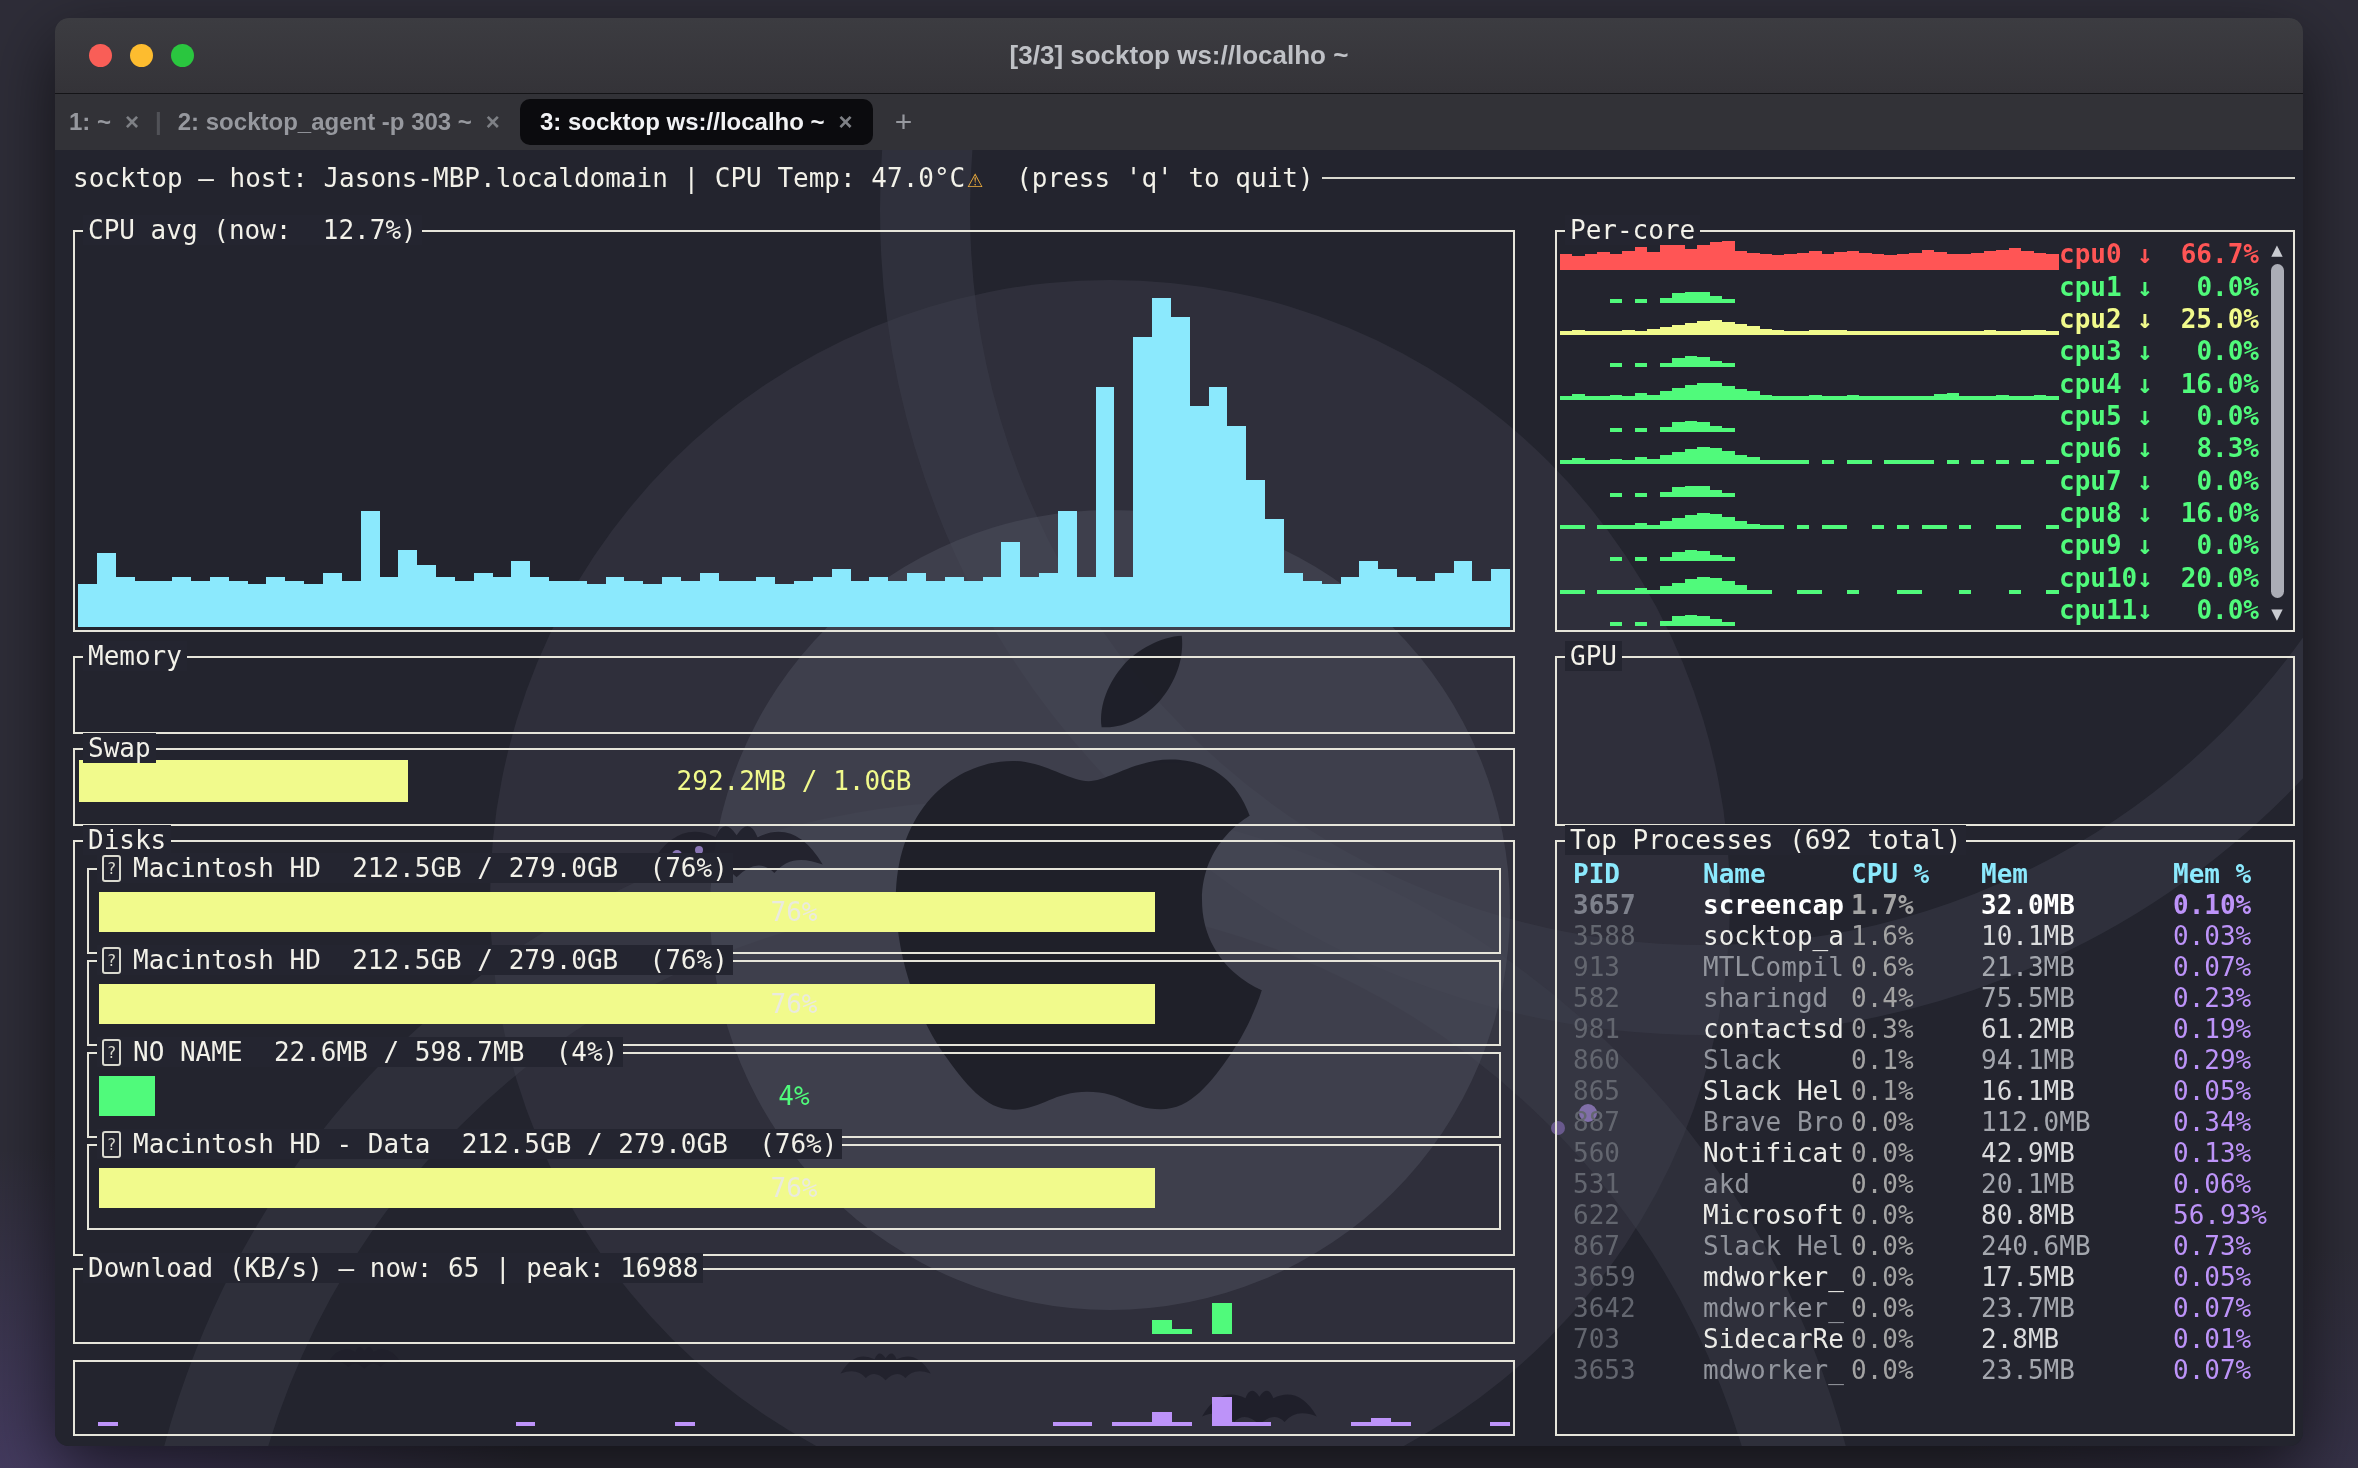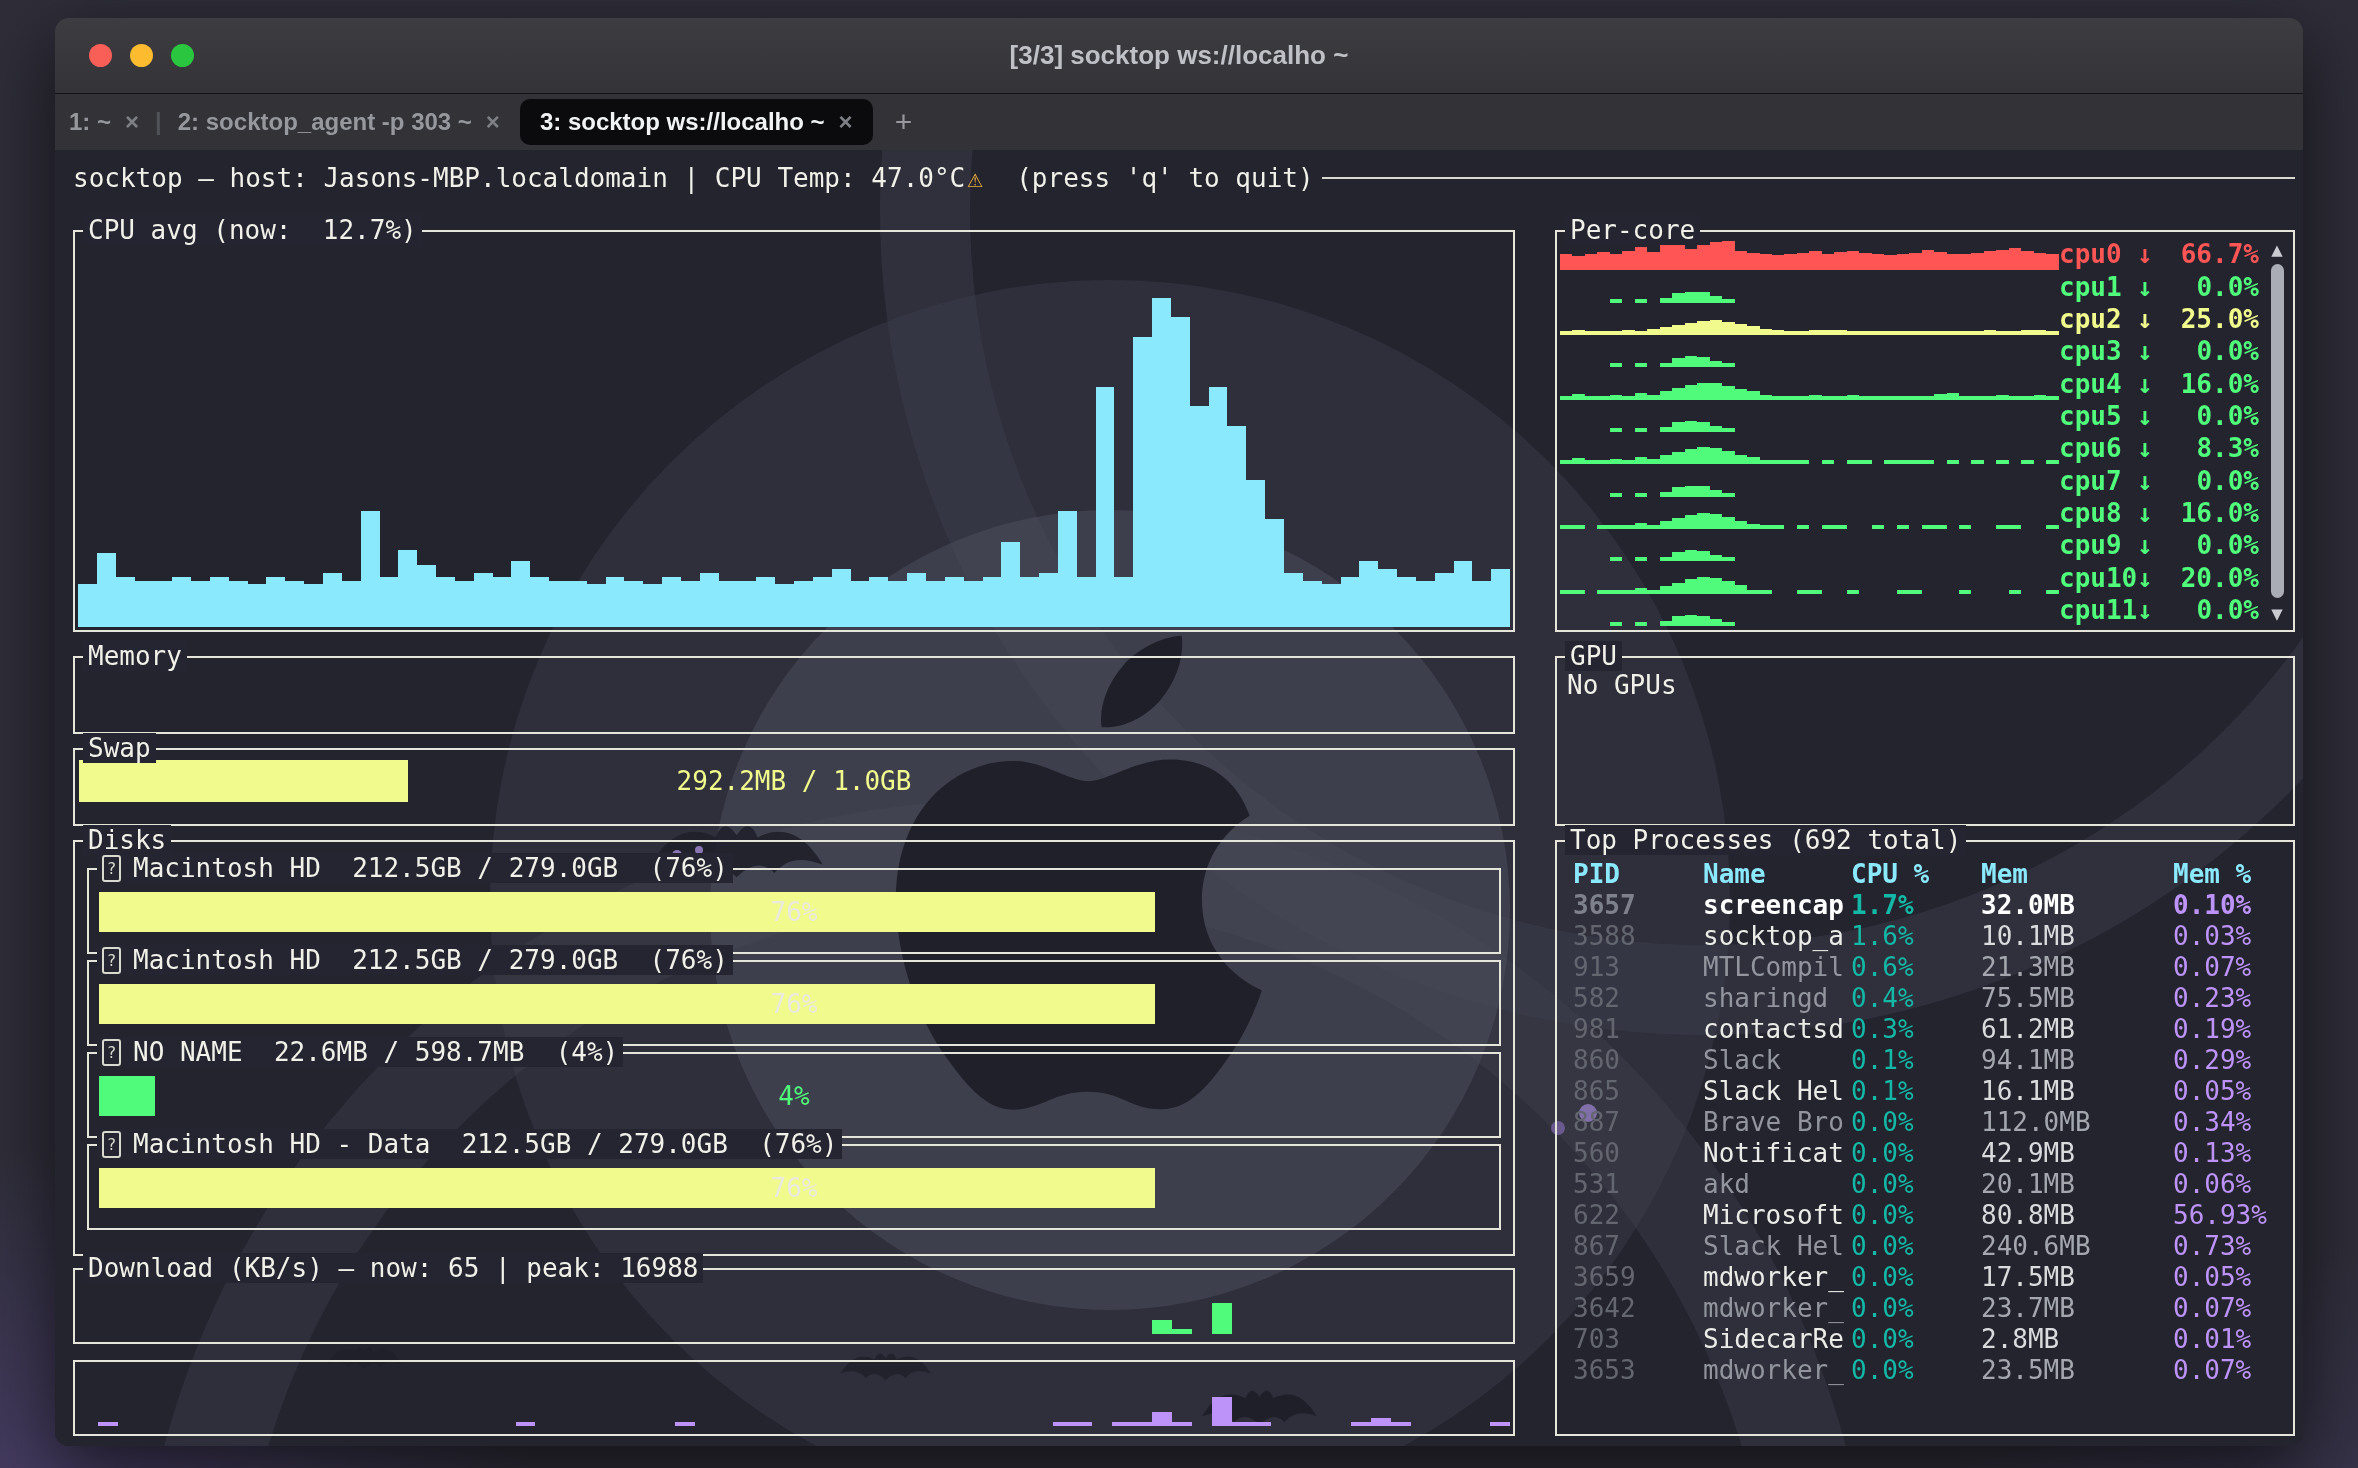--- a/index.html
+++ b/index.html
@@ -80,21 +80,21 @@
   
   .gpu-panel{height:170px;margin-top:24px;}
   .gpu-msg{padding:12px 0 0 10px;}
   
   .proc-panel{height:596px;margin-top:14px;padding-top:16px;}
   .prow{display:grid;grid-template-columns:130px 148px 130px 192px 1fr;height:31px;
     align-items:center;padding-left:16px;white-space:pre;line-height:1;}
   .prow.hdr{color:#8be9fd;font-weight:bold;}
   .c-pid{color:#63666f;}
   .c-name{color:#ebebe7;}
-  .c-cpu{color:#14b8a6;}
+  .c-cpu{color:#a3a3a3;}
   .c-mem{color:#dadbdd;}
   .c-mpct{color:#bd93f9;}
   .prow.dim .c-name{color:#92959d;}
   .prow.dim .c-mem{color:#a4a7ae;}
   .prow.bold{font-weight:bold;}
   .prow.bold .c-name,.prow.bold .c-mem{color:#ffffff;}
   .prow.bold .c-pid{color:#7e818c;}
 </style>
 </head>
 <body>
@@ -998,21 +998,20 @@
                 </div>
               <div class="vscroll">
                 <div class="varrow">▲</div>
                 <div class="vtrack"></div>
                 <div class="varrow">▼</div>
               </div>
             </div>
 
             <div class="panel gpu-panel">
               <div class="ptitle">GPU</div>
-              <div class="gpu-msg">No GPUs</div>
             </div>
 
             <div class="panel proc-panel">
               <div class="ptitle">Top Processes (692 total)</div>
               <div class="prow hdr">
                 <span>PID</span>
                 <span>Name</span>
                 <span>CPU %</span>
                 <span>Mem</span>
                 <span>Mem %</span>

